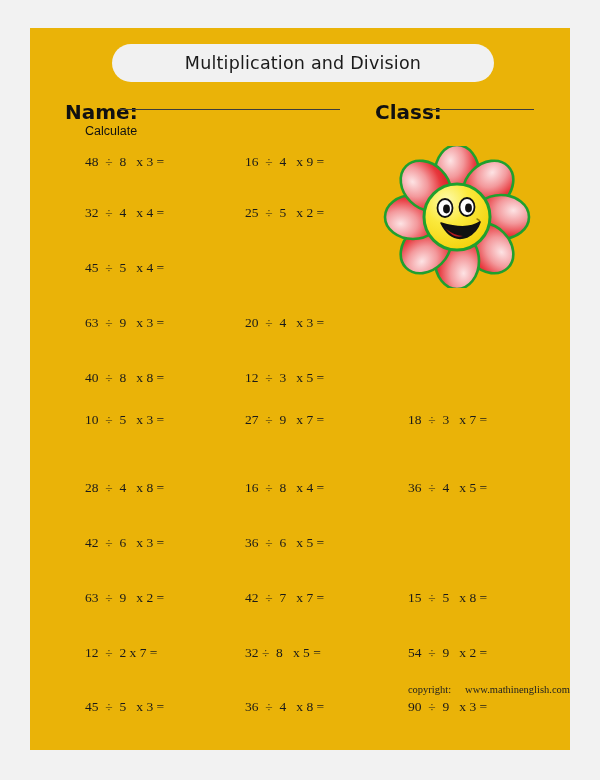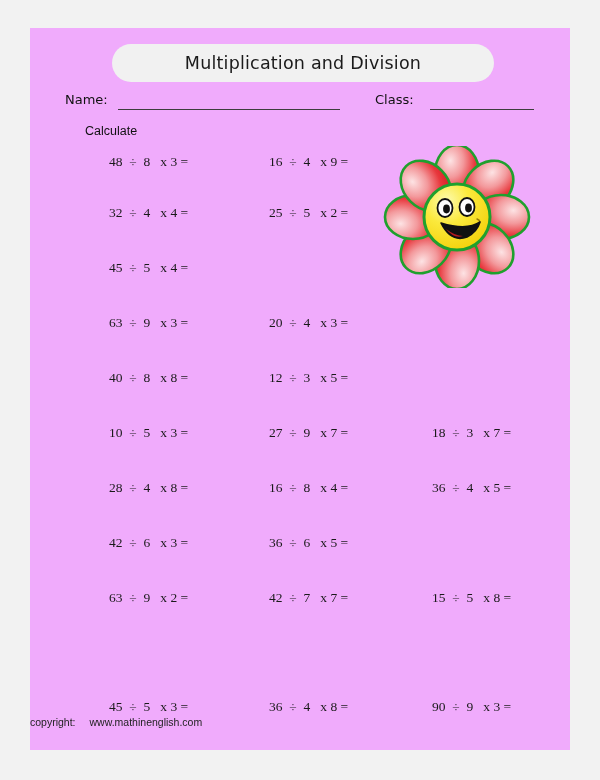--- a/index.html
+++ b/index.html
@@ -13,21 +13,21 @@
     background: #f2f2f2;
     font-family: "Liberation Sans", sans-serif;
     overflow: hidden;
   }
   #page {
     position: absolute;
     left: 30px;
     top: 28px;
     width: 540px;
     height: 722px;
-    background: #f0abfc;
+    background: #eab308;
   }
   
   #title-pill {
     position: absolute;
     left: 82px;
     top: 16px;
     width: 382px;
     height: 38px;
     background: #f1f1f1;
     border-radius: 19px;
@@ -49,24 +49,25 @@
   #namerow {
     position: absolute;
     left: 0;
     top: 62px;
     width: 540px;
     height: 26px;
   }
   .field-label {
     position: absolute;
     font-family: "DejaVu Sans", sans-serif;
-    font-size: 13px;
+    font-size: 20px;
     color: #111111;
-    top: 0;
+    top: 12px;
     line-height: 20px;
+    font-weight: bold;
   }
   .field-rule {
     position: absolute;
     height: 0;
     border-bottom: 1.6px solid #3d3d3d;
     top: 19px;
   }
   #name-label  { left: 35px; }
   #name-rule   { left: 88px;  width: 222px; }
   #class-label { left: 345px; }
@@ -97,41 +98,40 @@
   .cell {
     position: absolute;
     width: 120px;
     height: 20px;
     line-height: 20px;
     font-family: "Liberation Serif", serif;
     font-size: 13.5px;
     color: #1a1a1a;
     white-space: pre;
     text-align: left;
-    margin-left: 24px;
   }
   .c0 { left: 55px;  }
   .c1 { left: 215px; }
   .c2 { left: 378px; }
   
   #flower {
     position: absolute;
     left: 348px;
     top: 118px;
     width: 158px;
     height: 142px;
   }
   
   #footer {
     position: absolute;
     left: 0;
-    top: 688px;
-    width: 540px;
-    text-align: left;
-    font-family: Liberation Sans, sans-serif;
+    top: 656px;
+    width: 540px;
+    text-align: right;
+    font-family: Liberation Serif, serif;
     font-size: 10.5px;
     color: #222222;
   }
   #footer .fsep { display: inline-block; width: 14px; }
 </style>
 </head>
 <body>
 
 <div id="page">
 
@@ -226,21 +226,21 @@
     <div class="prow" style="top:161px">
       <div class="cell c0">63  ÷  9   x 3 =</div>
       <div class="cell c1">20  ÷  4   x 3 =</div>
     </div>
 
     <div class="prow" style="top:216px">
       <div class="cell c0">40  ÷  8   x 8 =</div>
       <div class="cell c1">12  ÷  3   x 5 =</div>
     </div>
 
-    <div class="prow" style="top:271px">
+    <div class="prow" style="top:258px">
       <div class="cell c0">10  ÷  5   x 3 =</div>
       <div class="cell c1">27  ÷  9   x 7 =</div>
       <div class="cell c2">18  ÷  3   x 7 =</div>
     </div>
 
     <div class="prow" style="top:326px">
       <div class="cell c0">28  ÷  4   x 8 =</div>
       <div class="cell c1">16  ÷  8   x 4 =</div>
       <div class="cell c2">36  ÷  4   x 5 =</div>
     </div>
@@ -249,20 +249,25 @@
       <div class="cell c0">42  ÷  6   x 3 =</div>
       <div class="cell c1">36  ÷  6   x 5 =</div>
     </div>
 
     <div class="prow" style="top:436px">
       <div class="cell c0">63  ÷  9   x 2 =</div>
       <div class="cell c1">42  ÷  7   x 7 =</div>
       <div class="cell c2">15  ÷  5   x 8 =</div>
     </div>
 
+    <div class="prow" style="top:491px">
+      <div class="cell c0">12  ÷  2 x 7 =</div>
+      <div class="cell c1">32 ÷  8   x 5 =</div>
+      <div class="cell c2">54  ÷  9   x 2 =</div>
+    </div>
 
     <div class="prow" style="top:545px">
       <div class="cell c0">45  ÷  5   x 3 =</div>
       <div class="cell c1">36  ÷  4   x 8 =</div>
       <div class="cell c2">90  ÷  9   x 3 =</div>
     </div>
 
   </div>
 
   <div id="footer">

